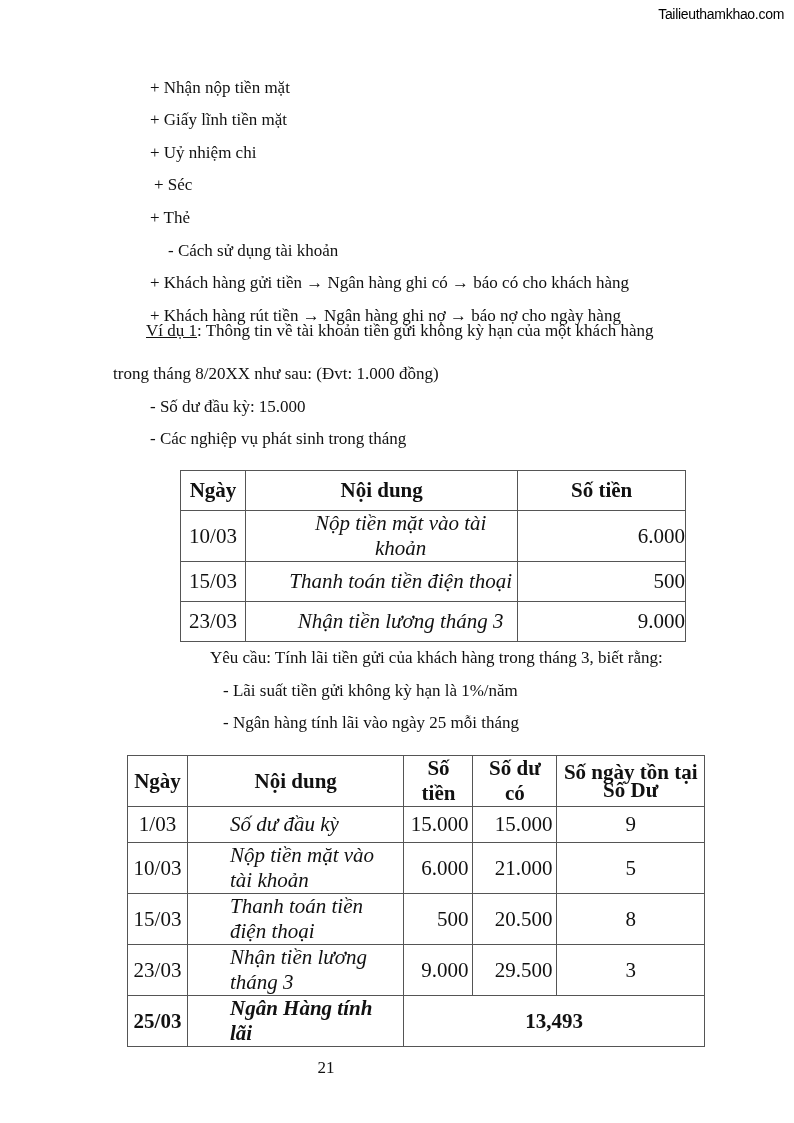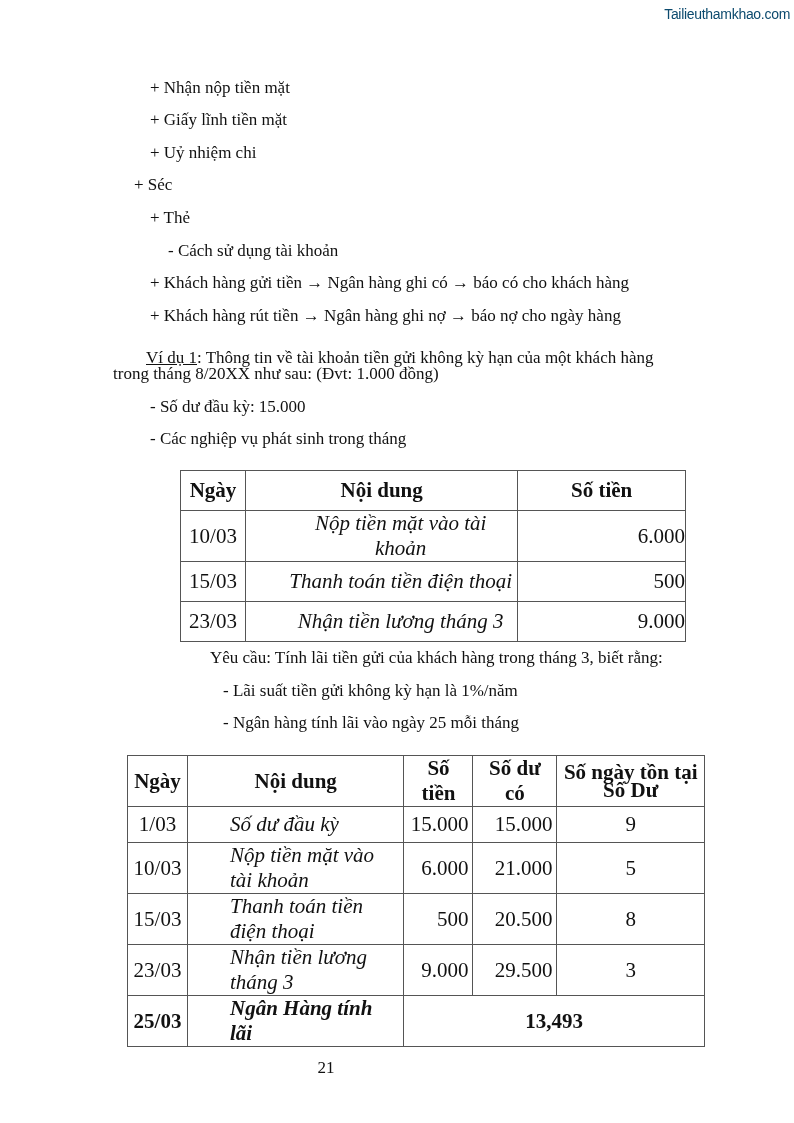--- a/index.html
+++ b/index.html
@@ -2,23 +2,23 @@
 <html><head>
 <meta charset="utf-8">
 <style>
   html, body { margin: 0; padding: 0; background: #ffffff; }
   body {
     width: 794px; height: 1123px; position: relative; overflow: hidden;
     font-family: "Liberation Serif", "DejaVu Serif", serif;
     color: #111111; font-size: 17px;
   }
   .watermark {
-    position: absolute; top: 6px; right: 4px;
+    position: absolute; top: 6px; right: 10px;
     font-family: "Liberation Sans", "DejaVu Sans", sans-serif;
-    font-size: 14px; color: #0c4a6e; letter-spacing: -0.3px;
+    font-size: 14px; color: #000000; letter-spacing: -0.3px;
   }
   .line { position: absolute; white-space: nowrap; line-height: 20px; }
   .ul { text-decoration: underline; }
   table { position: absolute; border-collapse: collapse; }
   td, th { border: 1.5px solid #555555; padding: 0 4px; font-size: 21px; }
   th { font-weight: bold; }
   .c { text-align: center; }
   .r { text-align: right; }
   .l { text-align: left; }
   .it { font-style: italic; padding-left: 42px; }
@@ -26,27 +26,27 @@
   .pageno { position: absolute; top: 1058px; left: 0; width: 652px; text-align: center; font-size: 17px; }
 </style>
 </head>
 <body>
 
 <div class="watermark">Tailieuthamkhao.com</div>
 
 <div class="line" style="top:78px;left:150px;">+  Nhận nộp tiền mặt</div>
 <div class="line" style="top:110px;left:150px;">+  Giấy lĩnh tiền mặt</div>
 <div class="line" style="top:143px;left:150px;">+ Uỷ nhiệm chi</div>
-<div class="line" style="top:175px;left:134px;">+ Séc</div>
+<div class="line" style="top:175px;left:154px;">+ Séc</div>
 <div class="line" style="top:208px;left:150px;">+ Thẻ</div>
 <div class="line" style="top:241px;left:162px;margin-left:6px;">-  Cách sử dụng tài khoản</div>
 <div class="line" style="top:273px;left:150px;">+   Khách hàng gửi tiền → Ngân hàng ghi có → báo có cho khách hàng</div>
 <div class="line" style="top:306px;left:150px;">+   Khách hàng rút tiền → Ngân hàng ghi nợ → báo nợ cho ngày hàng</div>
 
-<div class="line" style="top:348px;left:146px;">
+<div class="line" style="top:321px;left:146px;">
   <span class="ul">Ví dụ 1</span><span>: Thông tin về tài khoản tiền gửi không kỳ hạn của một khách hàng</span>
 </div>
 <div class="line" style="top:364px;left:113px;">trong tháng 8/20XX như sau: (Đvt: 1.000 đồng)</div>
 <div class="line" style="top:397px;left:150px;">-  Số dư đầu kỳ: 15.000</div>
 <div class="line" style="top:429px;left:150px;">-  Các nghiệp vụ phát sinh trong tháng</div>
 
 <table style="left:180px;top:470px;width:506px;">
   <colgroup>
       <col style="width:65px">
       <col style="width:273px">

